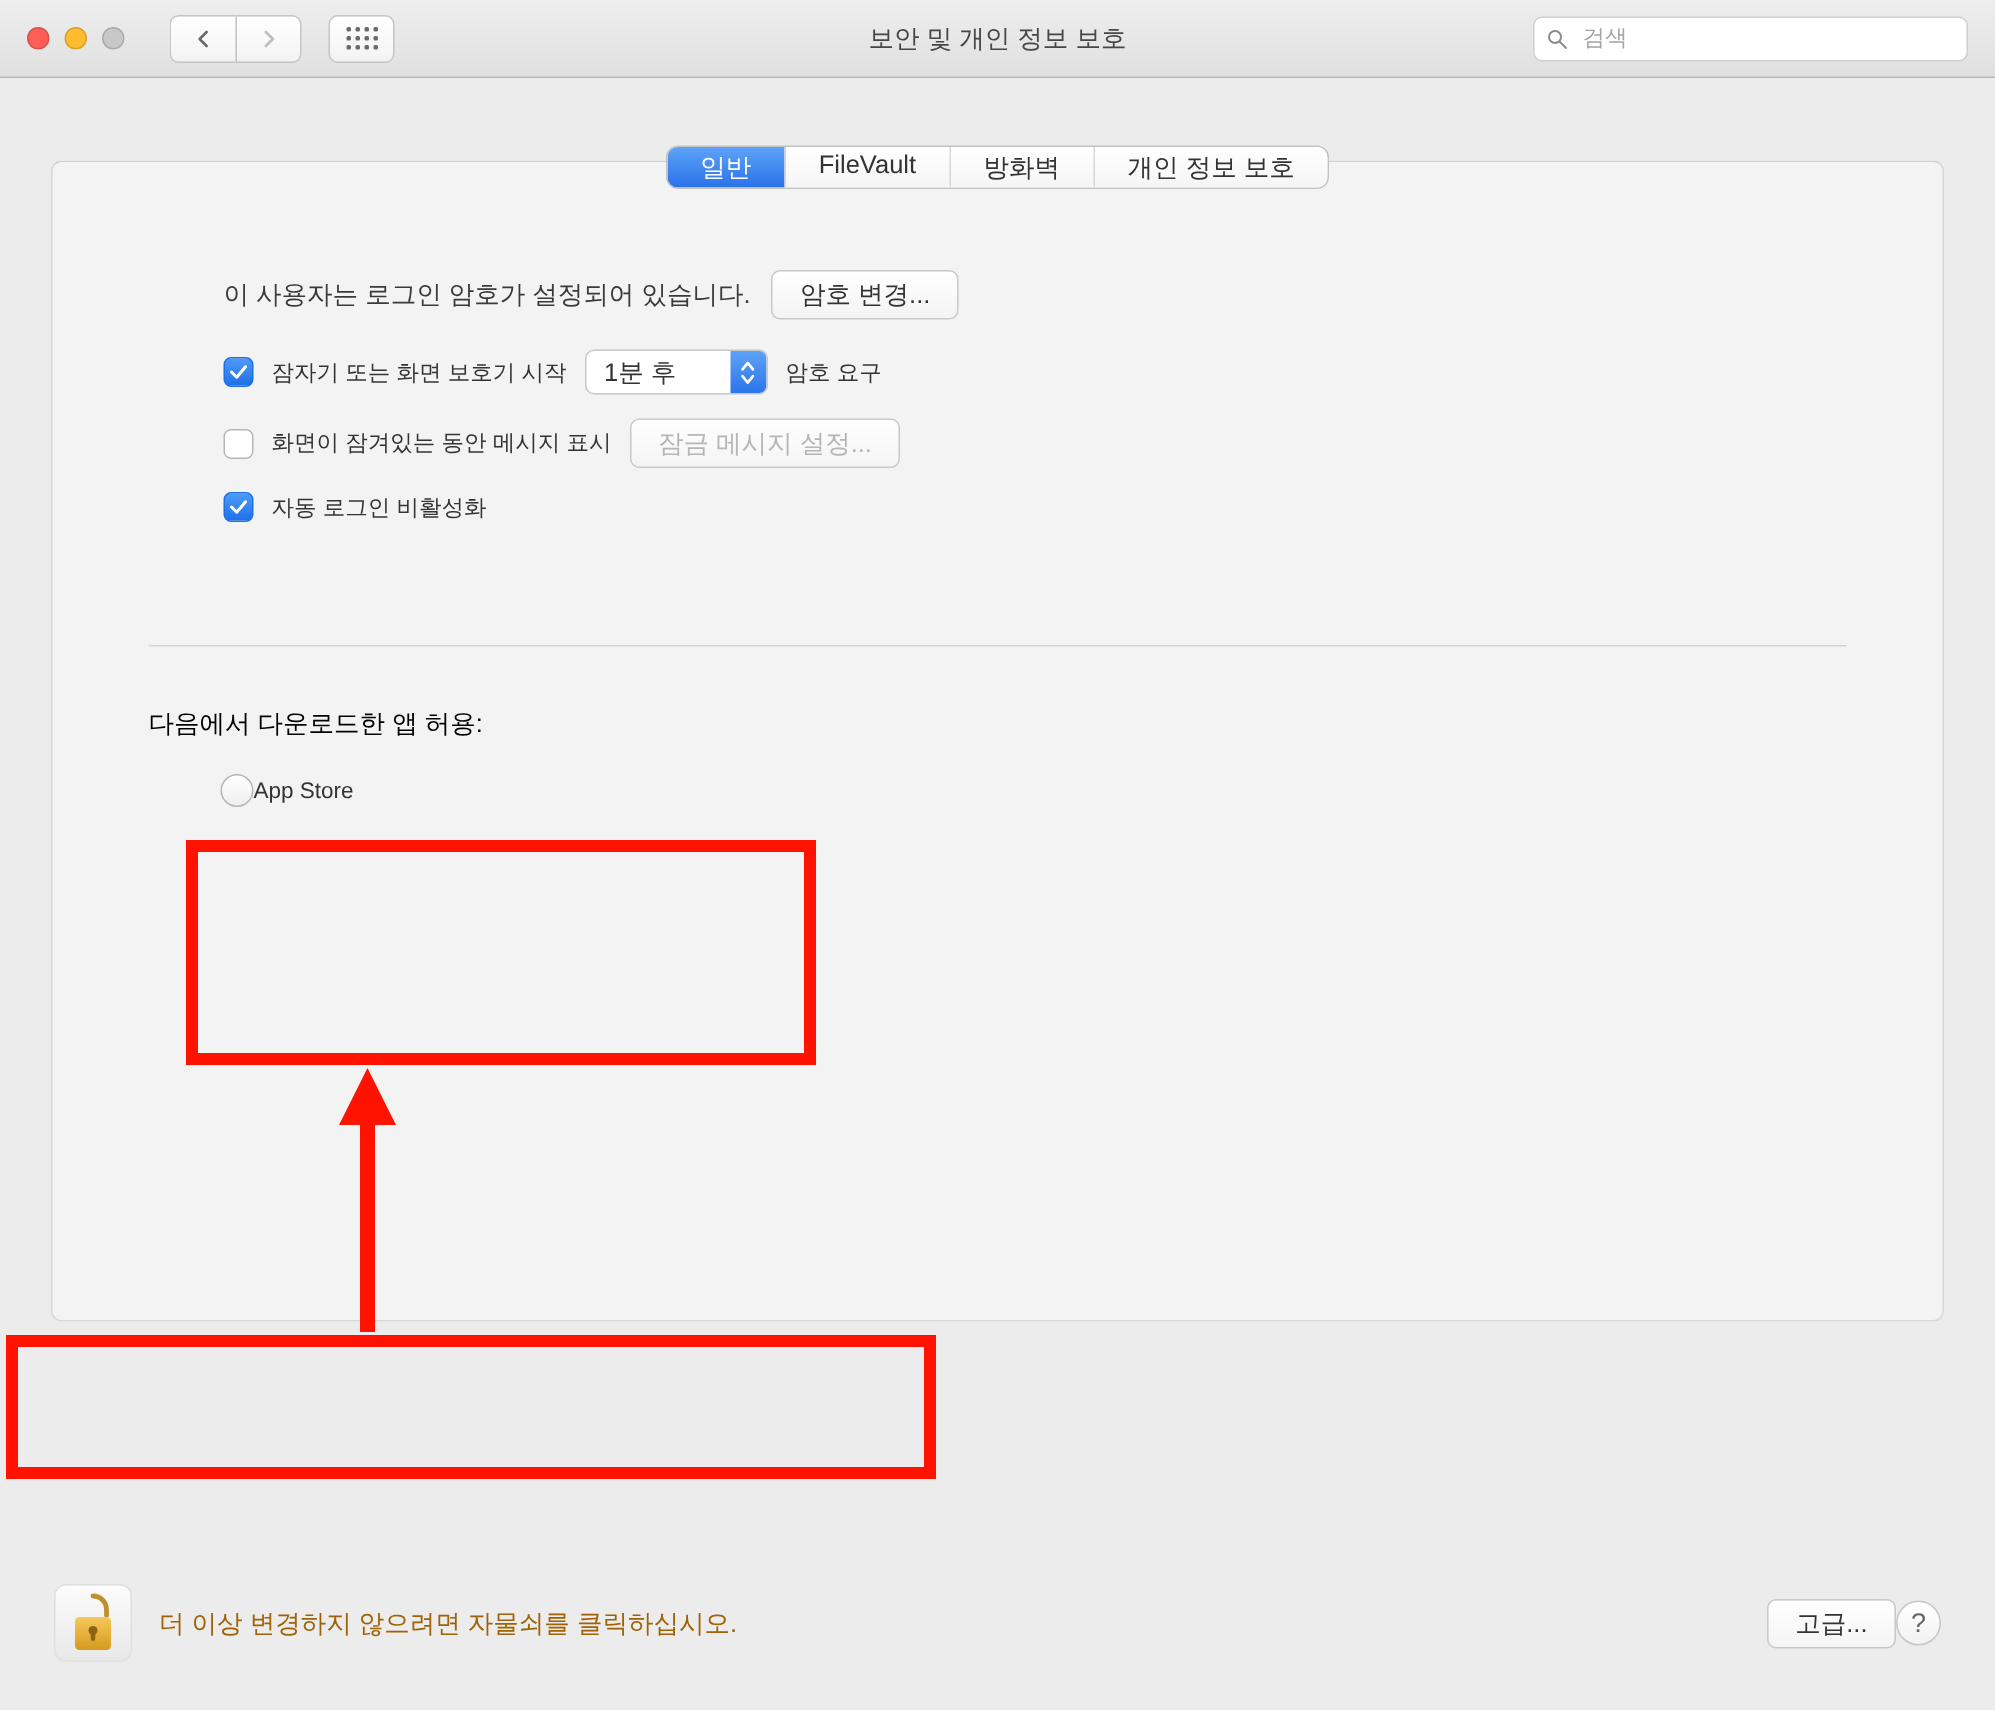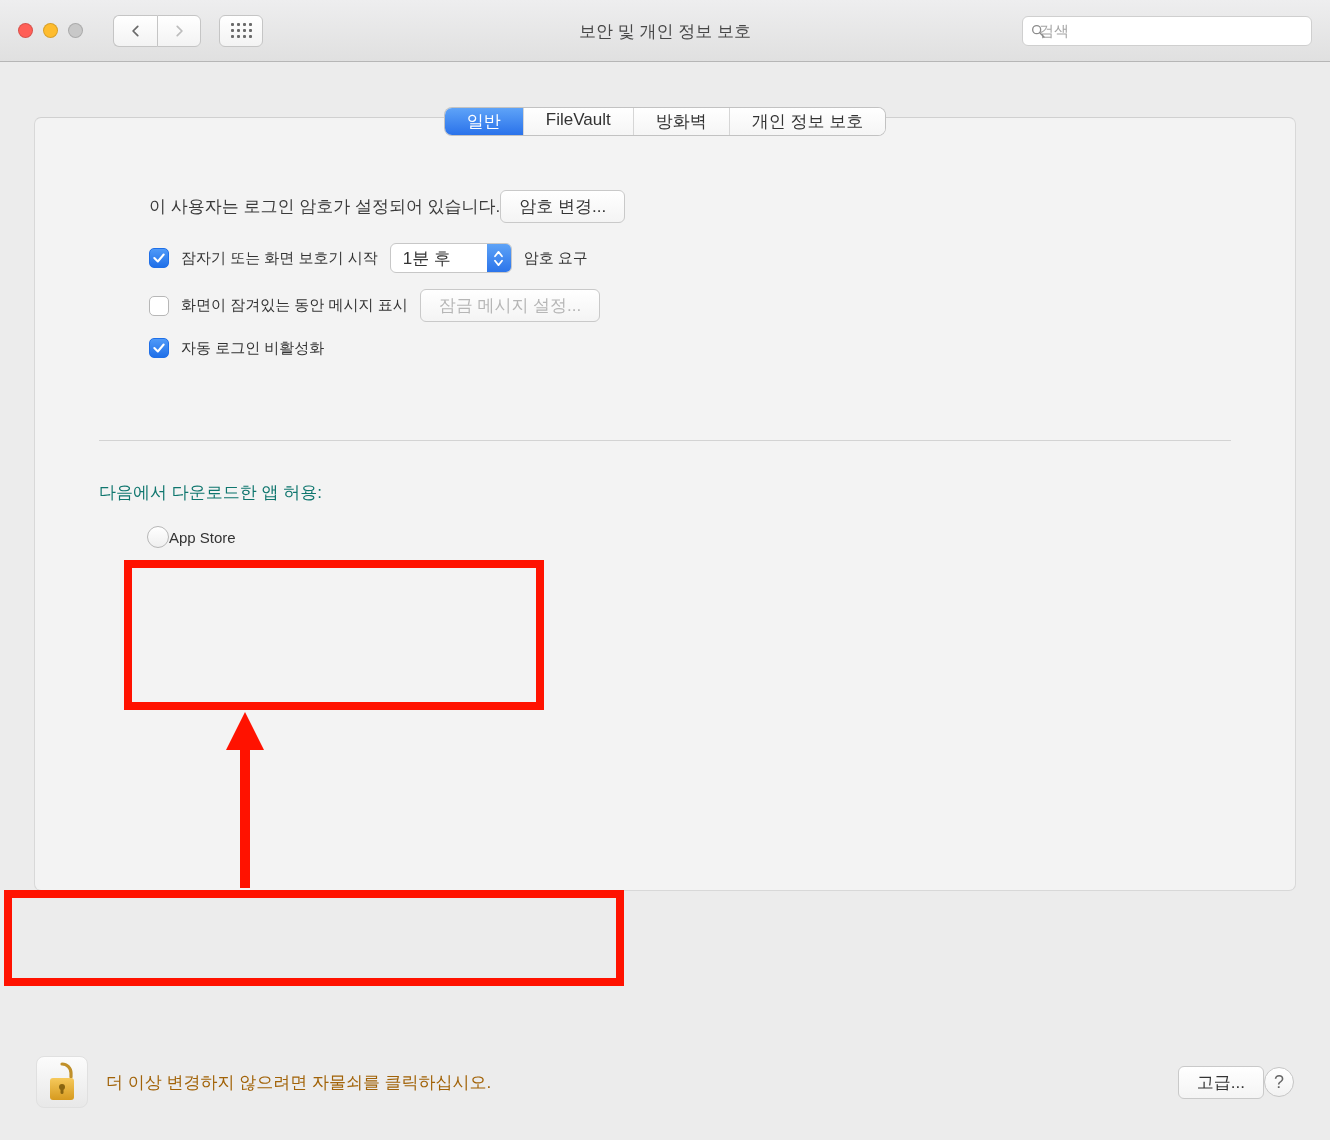--- a/index.html
+++ b/index.html
@@ -9,21 +9,21 @@
       width: 1330px;
       height: 1140px;
       overflow: hidden;
       font-size: 15px;
       color: #333;
       position: relative;
     }
 
     
     .titlebar {
-      height: 62px;
+      height: 52px;
       background: linear-gradient(#eeeeef, #e0e0e0);
       border-bottom: 1px solid #b6b6b6;
       display: flex;
       align-items: center;
       padding: 0 18px;
       position: relative;
     }
     .traffic-lights { display: flex; gap: 10px; margin-right: 30px; }
     .traffic-dot { width: 15px; height: 15px; border-radius: 50%; border: 0.5px solid rgba(0,0,0,0.15); }
     .dot-close { background: #ff5f57; }
@@ -69,21 +69,21 @@
 
     .search {
       margin-left: auto;
       width: 290px;
       position: relative;
     }
     .search input {
       width: 100%; height: 30px;
       border: 1px solid #cfcfcf;
       border-radius: 6px;
-      padding: 0 10px 0 16px;
+      padding: 0 10px 0 32px;
       background: #ffffff;
       font-size: 15px;
       color: #444;
     }
     .search input::placeholder { color: #a5a5a5; }
     .search .search-glyph {
       position: absolute; left: 8px; top: 50%; transform: translateY(-50%);
       width: 16px; height: 16px; color: #8b8b8b;
     }
 
@@ -123,21 +123,21 @@
       margin-top: -18px;
       background: #f3f3f3;
       border: 1px solid #d8d8d8;
       border-top: 1px solid #d0d0d0;
       border-radius: 7px;
       padding: 72px 64px 60px;
       min-height: 774px;
       position: relative;
     }
 
-    .row { display: flex; align-items: center; gap: 0; margin-bottom: 20px; }
+    .row { display: flex; align-items: center; gap: 14px; margin-bottom: 20px; }
     .row .label-text { font-size: 17px; color: #3a3a3a; }
 
     .btn {
       background: linear-gradient(#ffffff, #f4f4f4);
       border: 1px solid #c9c9c9;
       border-radius: 6px;
       padding: 4px 18px;
       font-size: 17px;
       color: #333;
       cursor: default;
@@ -171,21 +171,21 @@
     .combo .combo-arrows {
       width: 24px; height: 30px;
       background: linear-gradient(#5fa4f7, #2a73ea);
       display: flex; flex-direction: column; align-items: center; justify-content: center;
       gap: 1px;
     }
     .combo .combo-arrows svg { width: 9px; height: 7px; color: #fff; }
 
     .divider { height: 1px; background: #d3d3d3; margin: 82px 0 40px; }
 
-    .section-title { font-size: 17px; color: #0f766e; margin-bottom: 22px; }
+    .section-title { font-size: 17px; color: #000000; margin-bottom: 22px; }
 
     .radio-row { display: flex; align-items: center; margin-left: 48px; margin-bottom: 14px; }
     .radio {
       width: 22px; height: 22px;
       border: 1px solid #b7b7b7;
       border-radius: 50%;
       background: #fff;
       display: flex; align-items: center; justify-content: center;
     }
     .radio.selected {

